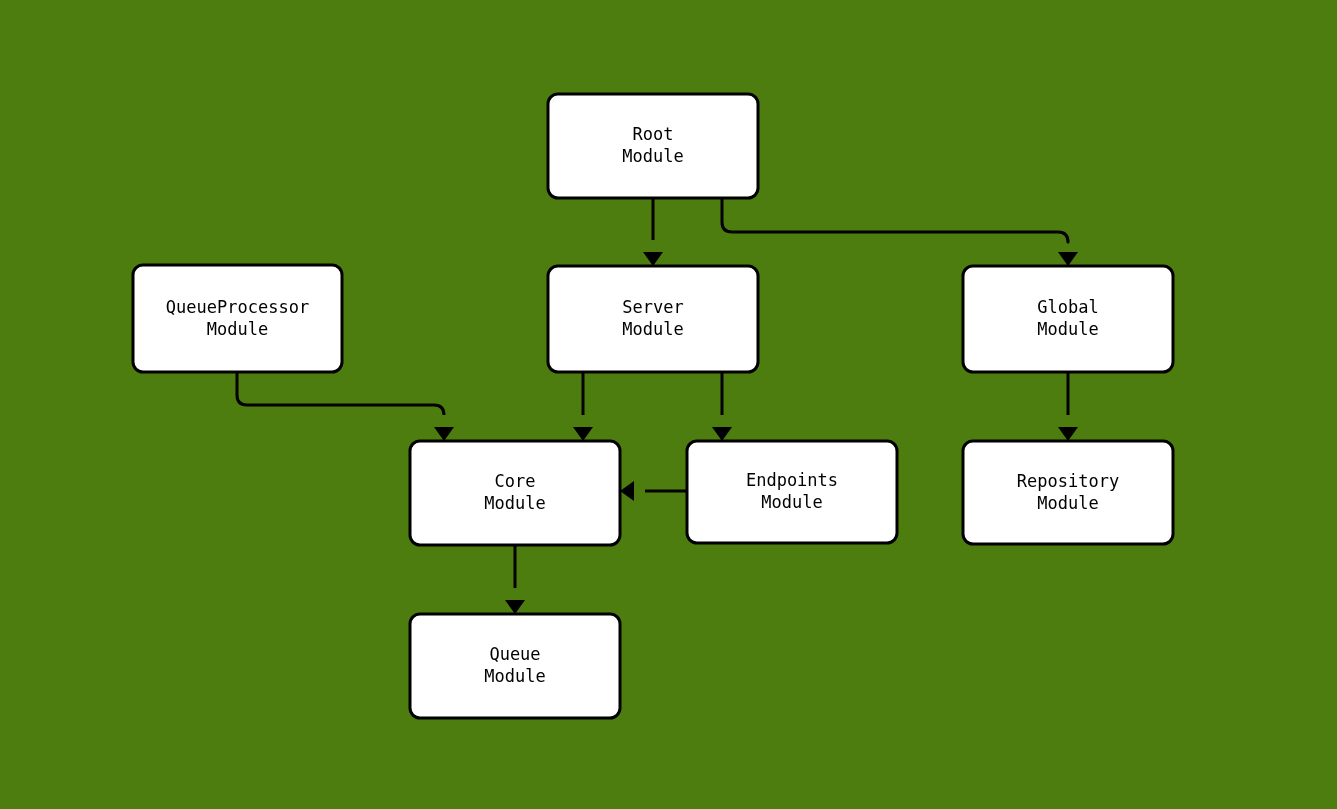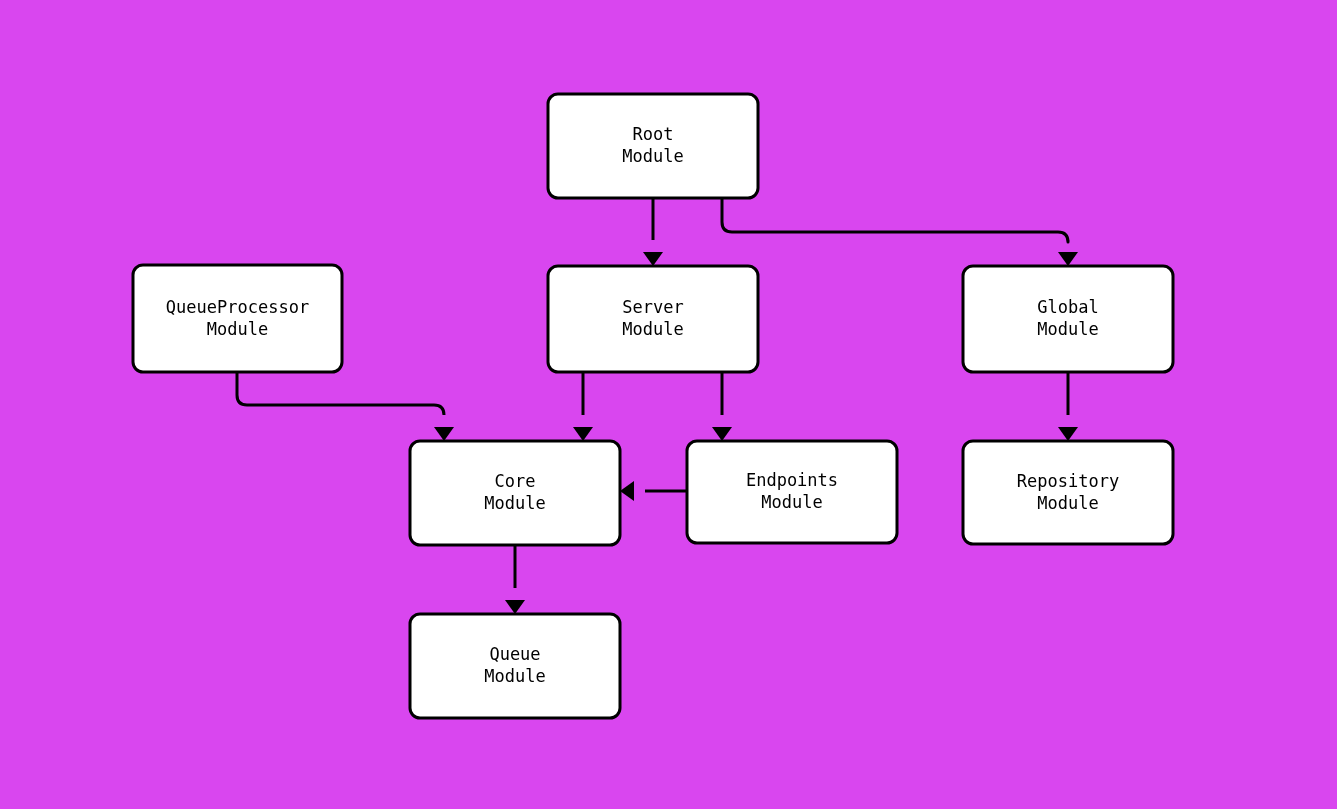--- a/index.html
+++ b/index.html
@@ -10,21 +10,21 @@
   body {
     width: 1337px;
     height: 809px;
     overflow: hidden;
     font-family: "DejaVu Sans Mono", monospace;
   }
   #diagram-root {
     position: relative;
     width: 1337px;
     height: 809px;
-    background: #d946ef;
+    background: #4d7c0f;
   }
   svg#diagram-canvas {
     display: block;
     width: 1337px;
     height: 809px;
   }
   .node-rect {
     fill: #ffffff;
     stroke: #000000;
     stroke-width: 3;

